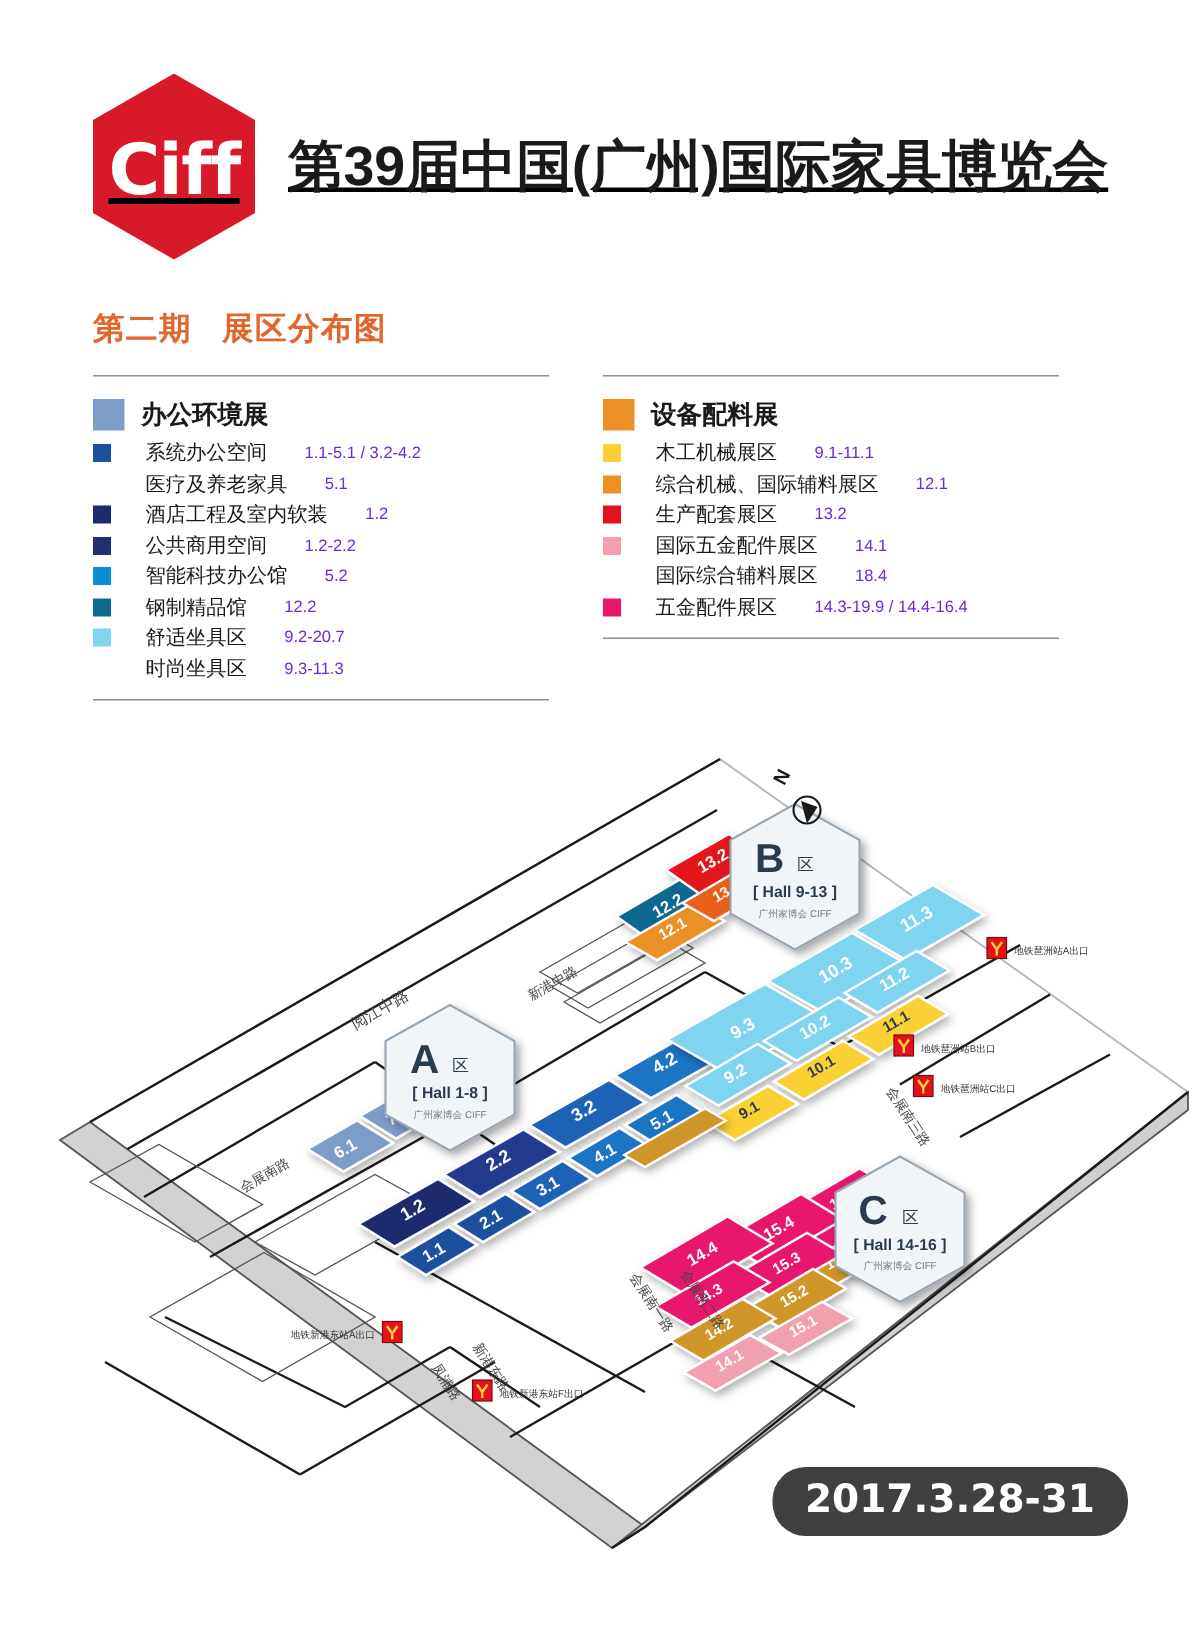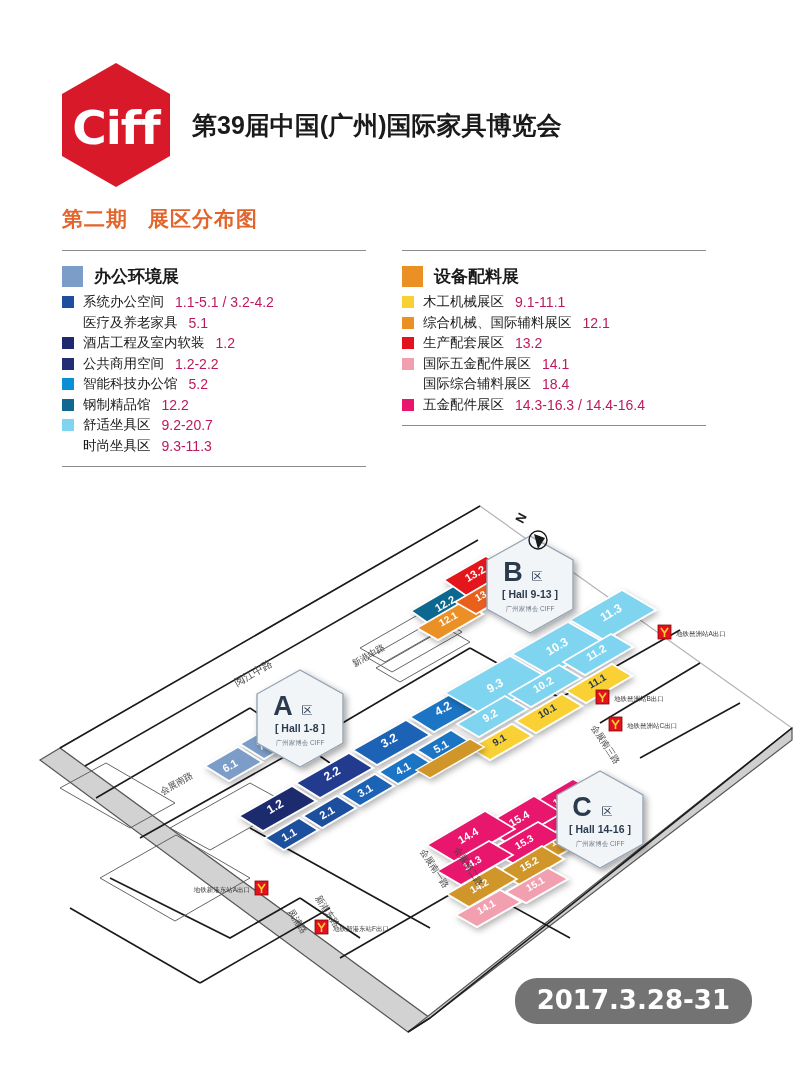--- a/index.html
+++ b/index.html
@@ -10,24 +10,25 @@
   body {
     width: 800px; height: 1086px;
     position: relative;
     font-family: "Liberation Sans", "DejaVu Sans", sans-serif;
     overflow: hidden;
   }
 
   
   #header {
     position: absolute;
-    left: 62px; top: 60px;
+    left: 62px; top: 46px;
     width: 680px; height: 130px;
     display: flex;
     align-items: center;
+    text-decoration: underline;
   }
   #logo-hex {
     width: 108px; height: 124px;
     position: relative;
     flex: 0 0 auto;
   }
   #logo-hex .hexshape {
     width: 108px; height: 124px;
     background: #d8192a;
     clip-path: polygon(50% 0%, 100% 25%, 100% 75%, 50% 100%, 0% 75%, 0% 25%);
@@ -39,21 +40,21 @@
     color: #ffffff;
     font-size: 47px;
     font-weight: bold;
     letter-spacing: -1px;
     font-family: "DejaVu Sans", sans-serif;
     line-height: 1;
     transform: translateY(2px);
   }
   #header-title {
     margin-left: 22px;
-    font-size: 25px;
+    font-size: 37px;
     font-weight: bold;
     color: #1a1a1a;
     letter-spacing: 0px;
     white-space: nowrap;
   }
 
   
   #subtitle {
     position: absolute;
     left: 62px; top: 205px;
@@ -97,53 +98,54 @@
   }
   .legend-head .ht {
     font-size: 17px;
     font-weight: bold;
     color: #1a1a1a;
   }
   .legend-row {
     display: flex;
     align-items: center;
     height: 20.5px;
+    gap: 14px;
   }
   .legend-row .sw {
     width: 12px; height: 12px;
     margin-right: 9px;
     flex: 0 0 auto;
   }
   .legend-row .sw.empty { background: transparent !important; }
   .legend-row .nm {
     font-size: 13.5px;
     color: #1a1a1a;
     white-space: nowrap;
   }
   .legend-row .hl {
-    font-size: 14px;
-    color: #be185d;
+    font-size: 11px;
+    color: #6d28d9;
     margin-left: 11px;
     white-space: nowrap;
   }
 
   
   #map {
     position: absolute;
     left: 0; top: 498px;
     width: 800px; height: 560px;
     overflow: hidden;
   }
   #map svg { display: block; }
 
   
   #date-badge {
     position: absolute;
     right: 48px; bottom: 62px;
-    background: #737373;
+    background: #404040;
     color: #ffffff;
     font-size: 26px;
     font-weight: bold;
     padding: 7px 22px 9px 22px;
     border-radius: 22px;
     letter-spacing: 0px;
     font-family: "DejaVu Sans", sans-serif;
   }
 
   
@@ -249,21 +251,21 @@
       <span class="hl">14.1</span>
     </div>
     <div class="legend-row">
       <span class="sw empty"></span>
       <span class="nm">国际综合辅料展区</span>
       <span class="hl">18.4</span>
     </div>
     <div class="legend-row">
       <span class="sw" style="background:#e8166d"></span>
       <span class="nm">五金配件展区</span>
-      <span class="hl">14.3-16.3 / 14.4-16.4</span>
+      <span class="hl">14.3-19.9 / 14.4-16.4</span>
     </div>
     <div class="legend-rule-bottom"></div>
   </div>
 </div>
 
 <div id="map">
 <svg width="800" height="560" viewBox="0 0 800 560" xmlns="http://www.w3.org/2000/svg">
   <defs>
     <filter id="mshadow" x="-30%" y="-30%" width="170%" height="170%">
       <feDropShadow dx="2" dy="3" stdDeviation="3" flood-color="#000000" flood-opacity="0.30"></feDropShadow>

